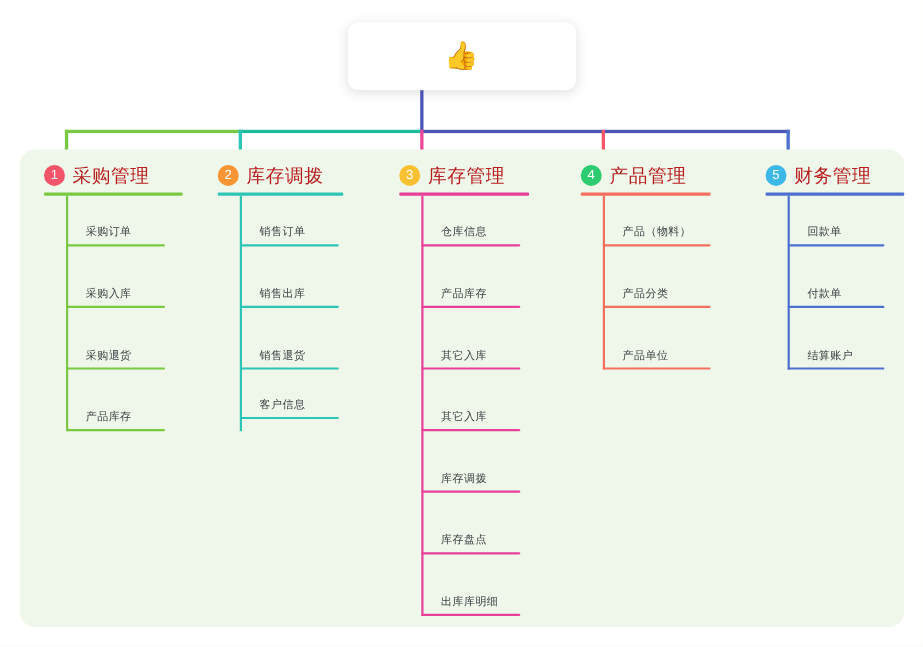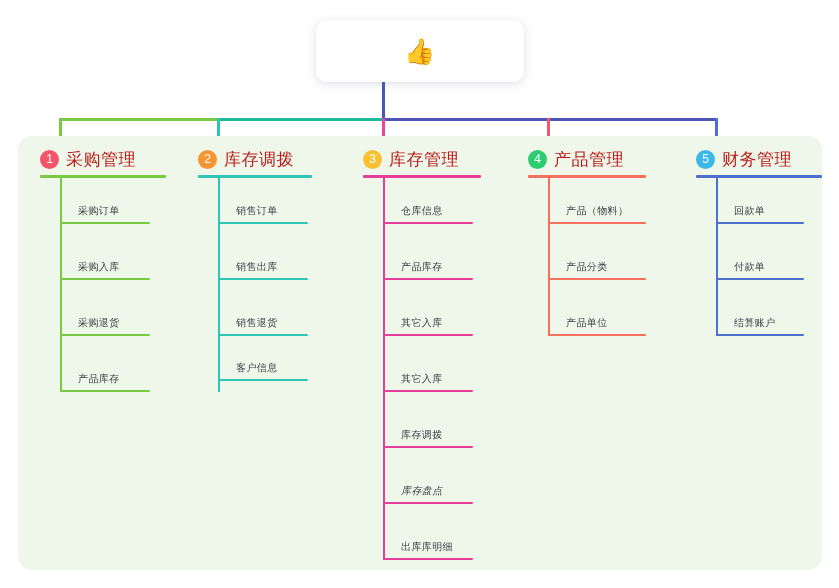--- a/index.html
+++ b/index.html
@@ -146,21 +146,21 @@
           <div class="leaf-rule" style="width: 90px; background: rgb(232, 64, 154);"></div>
         </div>
         <div class="leaf" style="top: 216px; width: 130px; height: 40px;">
           <span class="leaf-label">其它入库</span>
           <div class="leaf-rule" style="width: 90px; background: rgb(232, 64, 154);"></div>
         </div>
         <div class="leaf" style="top: 272px; width: 130px; height: 40px;">
           <span class="leaf-label">库存调拨</span>
           <div class="leaf-rule" style="width: 90px; background: rgb(232, 64, 154);"></div>
         </div>
-        <div class="leaf" style="top: 328px; width: 130px; height: 40px; font-style: italic;">
+        <div class="leaf" style="top: 328px; width: 130px; height: 40px;">
           <span class="leaf-label">库存盘点</span>
           <div class="leaf-rule" style="width: 90px; background: rgb(232, 64, 154);"></div>
         </div>
         <div class="leaf" style="top: 384px; width: 130px; height: 40px;">
           <span class="leaf-label">出库库明细</span>
           <div class="leaf-rule" style="width: 90px; background: rgb(232, 64, 154);"></div>
         </div>
       </div>
       <div class="column" style="left: 510px; width: 160px;">
         <div class="col-head">

